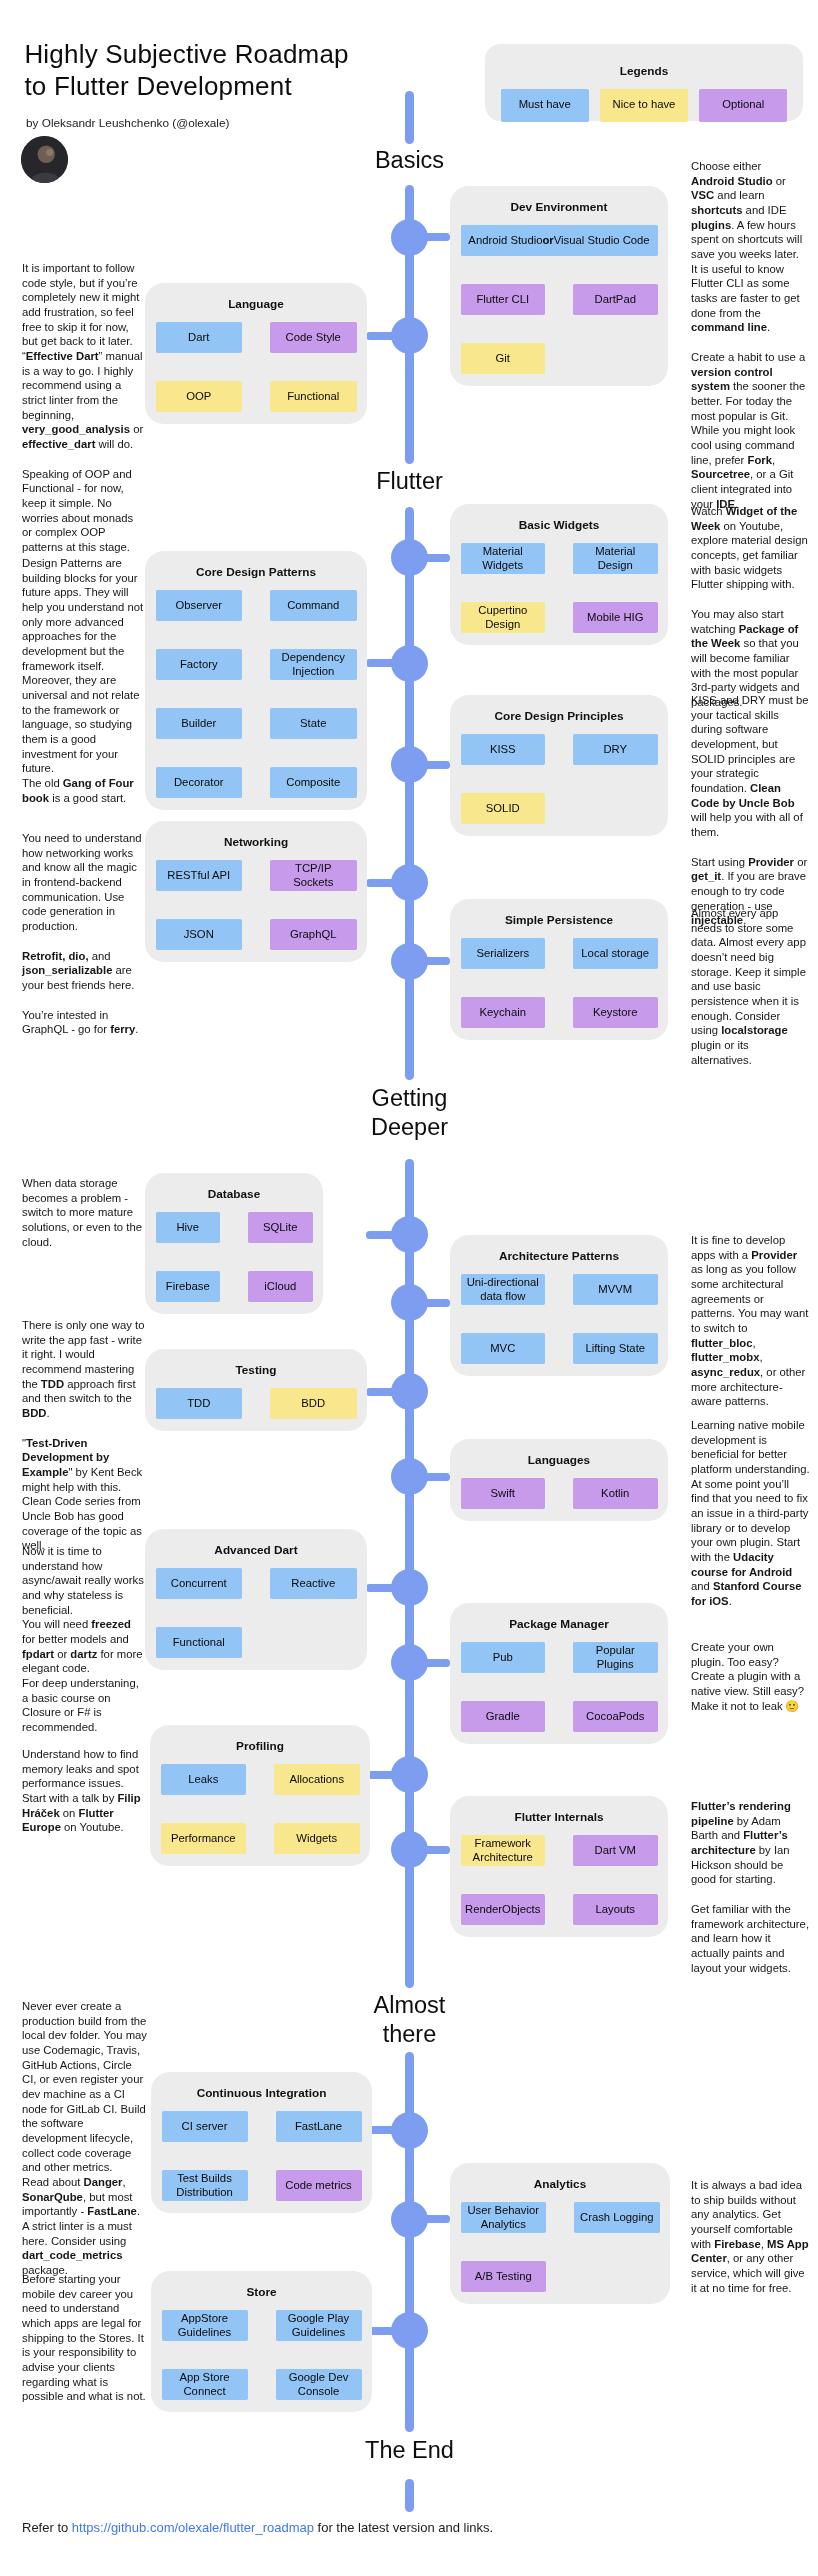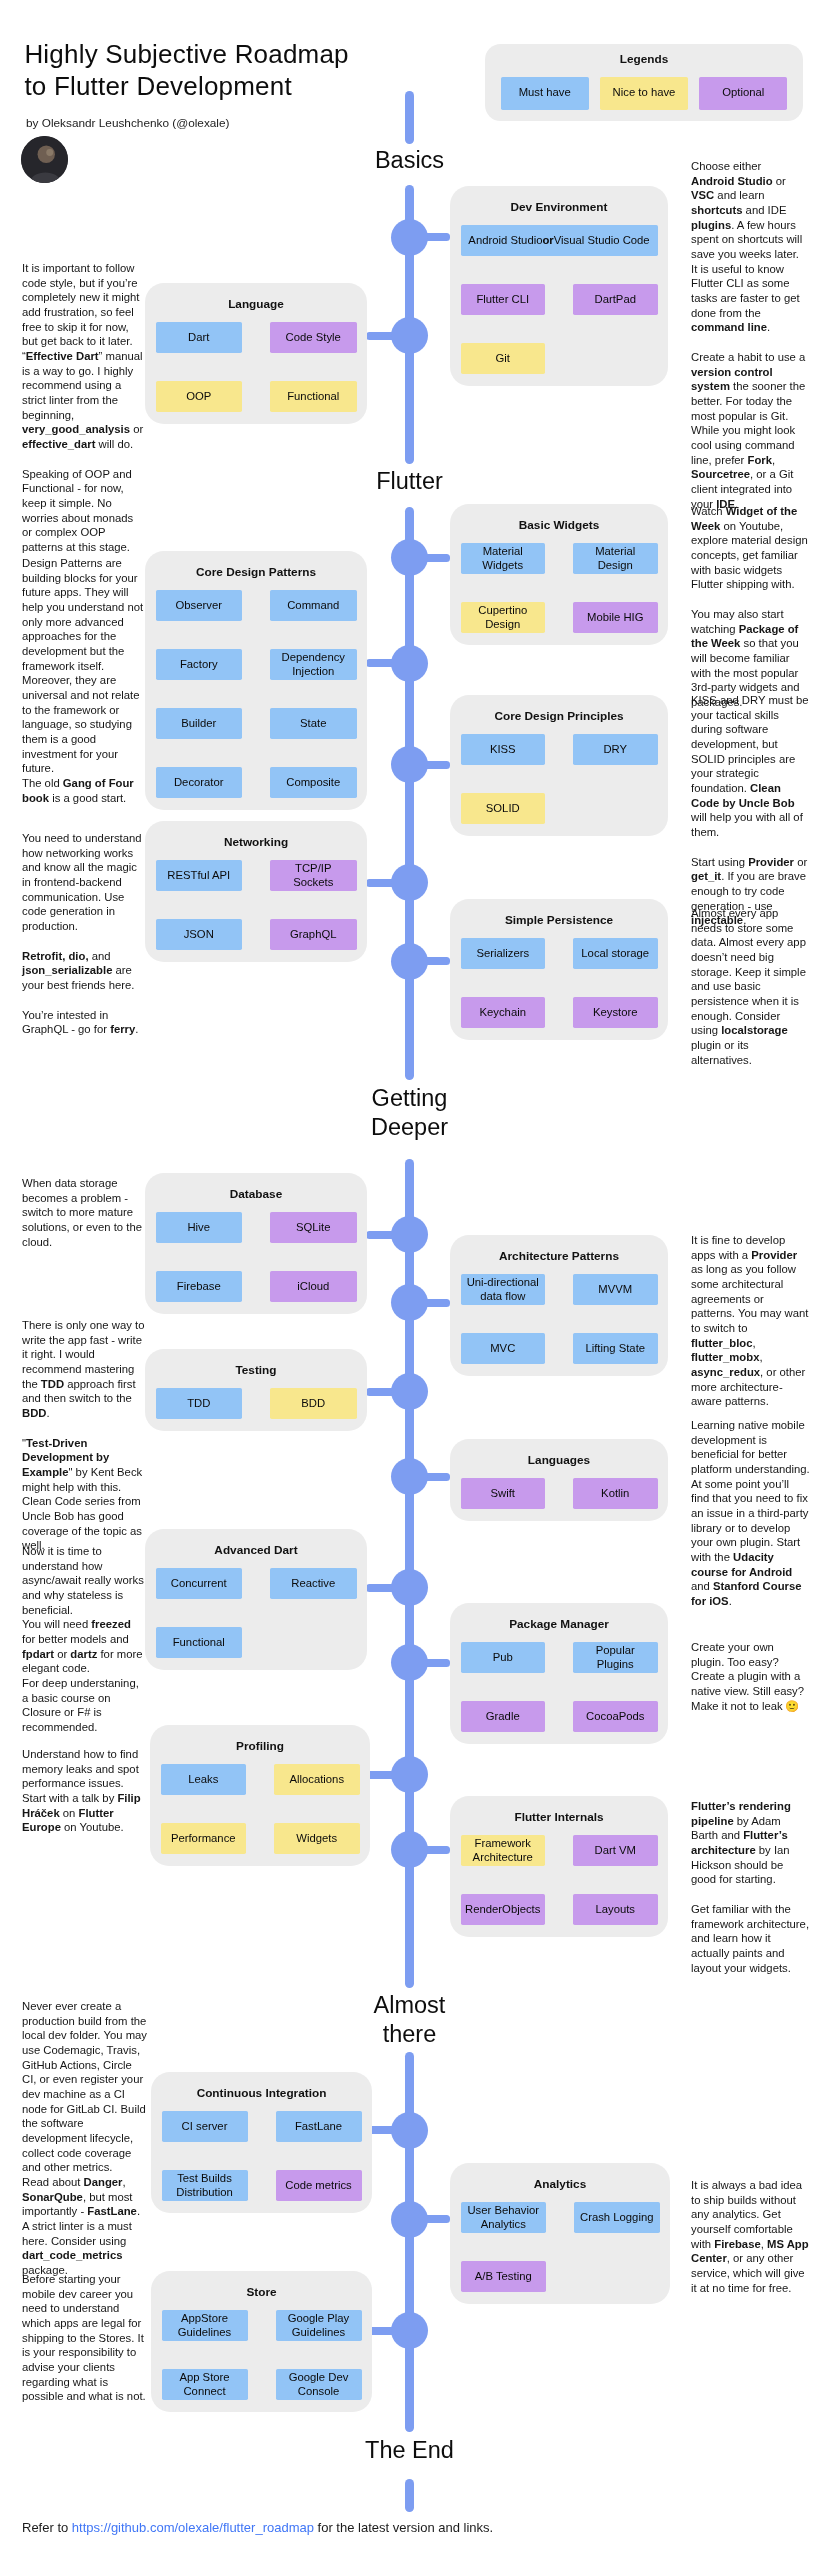--- a/index.html
+++ b/index.html
@@ -17,21 +17,21 @@
     font-size:26px;line-height:32px;font-weight:500;color:#0d0d0d;
     white-space:pre-line;letter-spacing:0.2px;
   }
   .byline{position:absolute;left:26px;top:116px;font-size:11.8px;color:#1c1c1c;}
   .avatar{
     position:absolute;left:21px;top:136px;width:47px;height:47px;border-radius:50%;
     background:#26262b;overflow:hidden;
   }
   .legend{
     position:absolute;left:485px;top:44px;width:318px;height:77px;box-sizing:border-box;
-    background:var(--group-bg);border-radius:15.7px;padding:8px 14px 0;
+    background:var(--group-bg);border-radius:15.7px;padding:20px 14px 0;
   }
   .legend-title{text-align:center;font-size:11.8px;font-weight:bold;margin-bottom:10.5px;}
   .legend-chips{display:flex;justify-content:center;gap:11.3px;}
   .legend-chips .chip{width:88px;height:33px;}
   .milestone{
     position:absolute;left:0;width:819px;text-align:center;
     font-size:23.5px;line-height:29px;color:#0d0d0d;white-space:pre-line;
   }
   .tl-seg{position:absolute;left:405px;width:8.7px;border-radius:4.4px;background:var(--timeline);}
   .tl-node{position:absolute;left:391px;width:37px;height:37px;border-radius:50%;background:var(--timeline);}
@@ -195,21 +195,21 @@
       </div>
       <div class="group" style="left: 450px; top: 899px; width: 218px;">
         <div class="group-title">Simple Persistence</div>
         <div class="chip-grid">
           <div class="chip must">Serializers</div>
           <div class="chip must">Local storage</div>
           <div class="chip optional">Keychain</div>
           <div class="chip optional">Keystore</div>
         </div>
       </div>
-      <div class="group" style="left: 145px; top: 1173px; width: 222px;">
+      <div class="group" style="left: 145px; top: 1173px; width: 178px;">
         <div class="group-title">Database</div>
         <div class="chip-grid">
           <div class="chip must">Hive</div>
           <div class="chip optional">SQLite</div>
           <div class="chip must">Firebase</div>
           <div class="chip optional">iCloud</div>
         </div>
       </div>
       <div class="group" style="left: 450px; top: 1235px; width: 218px;">
         <div class="group-title">Architecture Patterns</div>

